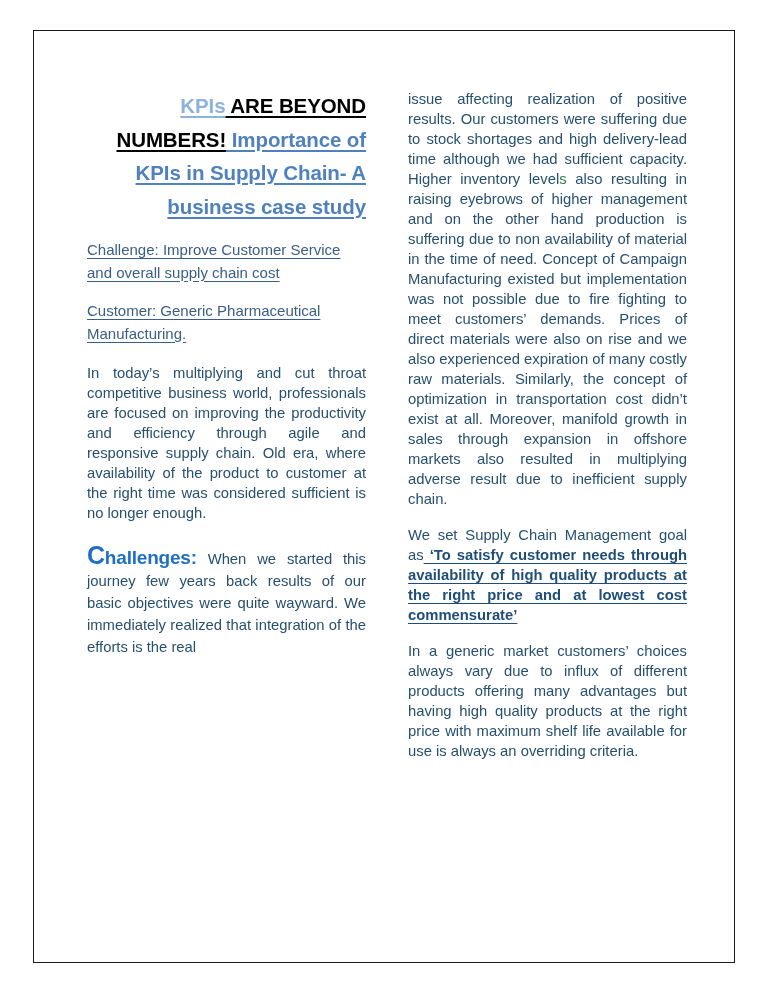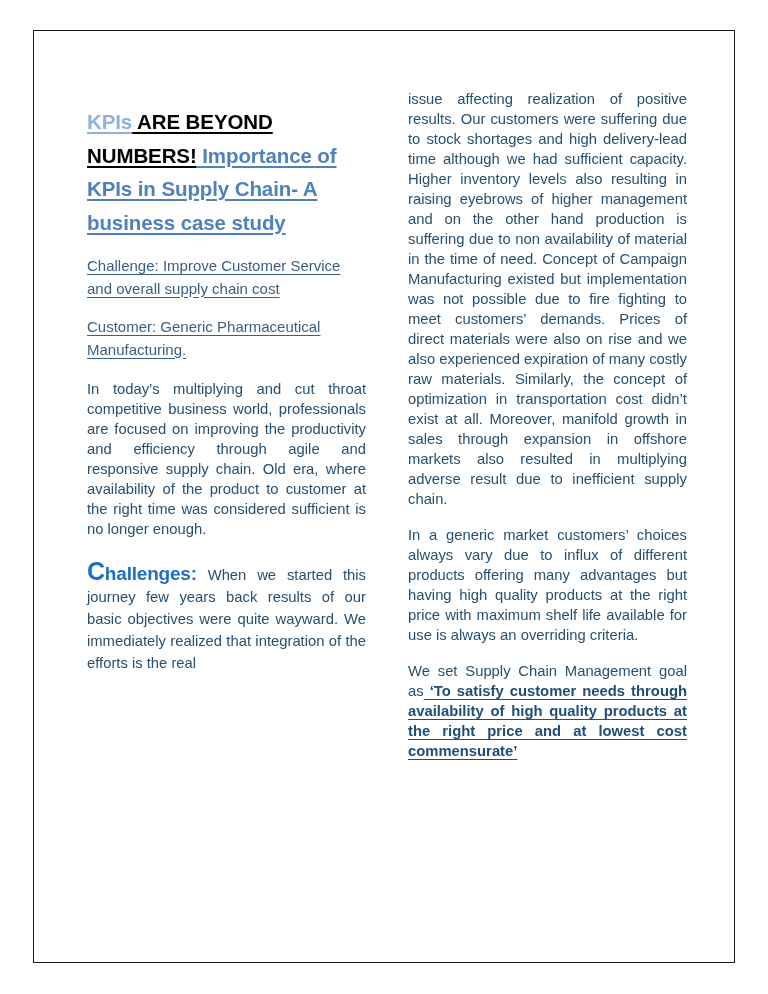--- a/index.html
+++ b/index.html
@@ -35,25 +35,26 @@
     gap: 42px;
   }
 
   .column {
     width: 279px;
     box-sizing: border-box;
   }
 
   
   .doc-title {
-    margin: 16px 0 2px 0;
+    margin: 0 0 2px 0;
     font-size: 20.5px;
     line-height: 33.5px;
     font-weight: bold;
     letter-spacing: -0.1px;
+    text-align: right;
   }
   .t-kpis {
     color: #8DB3DC;
     text-decoration: underline;
     text-underline-offset: 3px;
   }
   .t-black {
     color: #000000;
     text-decoration: underline;
     text-underline-offset: 3px;
@@ -138,20 +139,20 @@
       <p class="challenges-para">
         <span class="challenges-lead"><span class="cap">C</span><span>hallenges:</span></span><span> When we started this journey few years back results of our basic objectives were quite wayward. We immediately realized that integration of the efforts is the real</span>
       </p>
 
     </div>
 
     <div class="column">
 
       <p class="para" style="margin-top:0"><span>issue affecting realization of positive results. Our customers were suffering due to stock shortages and high delivery-lead time although we had sufficient capacity. Higher inventory level</span><span class="green-s">s</span><span> also resulting in raising eyebrows of higher management and on the other hand production is suffering due to non availability of material in the time of need. Concept of Campaign Manufacturing existed but implementation was not possible due to fire fighting to meet customers’ demands. Prices of direct materials were also on rise and we also experienced expiration of many costly raw materials. Similarly, the concept of optimization in transportation cost didn’t exist at all. Moreover, manifold growth in sales through expansion in offshore markets also resulted in multiplying adverse result due to inefficient supply chain.</span></p>
 
+      <p class="para"><span>We set Supply Chain Management goal as</span><span class="goal-quote"> ‘To satisfy customer needs through availability of high quality products at the right price and at lowest cost commensurate’</span></p>
+
       <p class="para">In a generic market customers’ choices always vary due to influx of different products offering many advantages but having high quality products at the right price with maximum shelf life available for use is always an overriding criteria.</p>
-
-      <p class="para"><span>We set Supply Chain Management goal as</span><span class="goal-quote"> ‘To satisfy customer needs through availability of high quality products at the right price and at lowest cost commensurate’</span></p>
 
     </div>
 
   </div>
 </div>
 
 </body></html>

